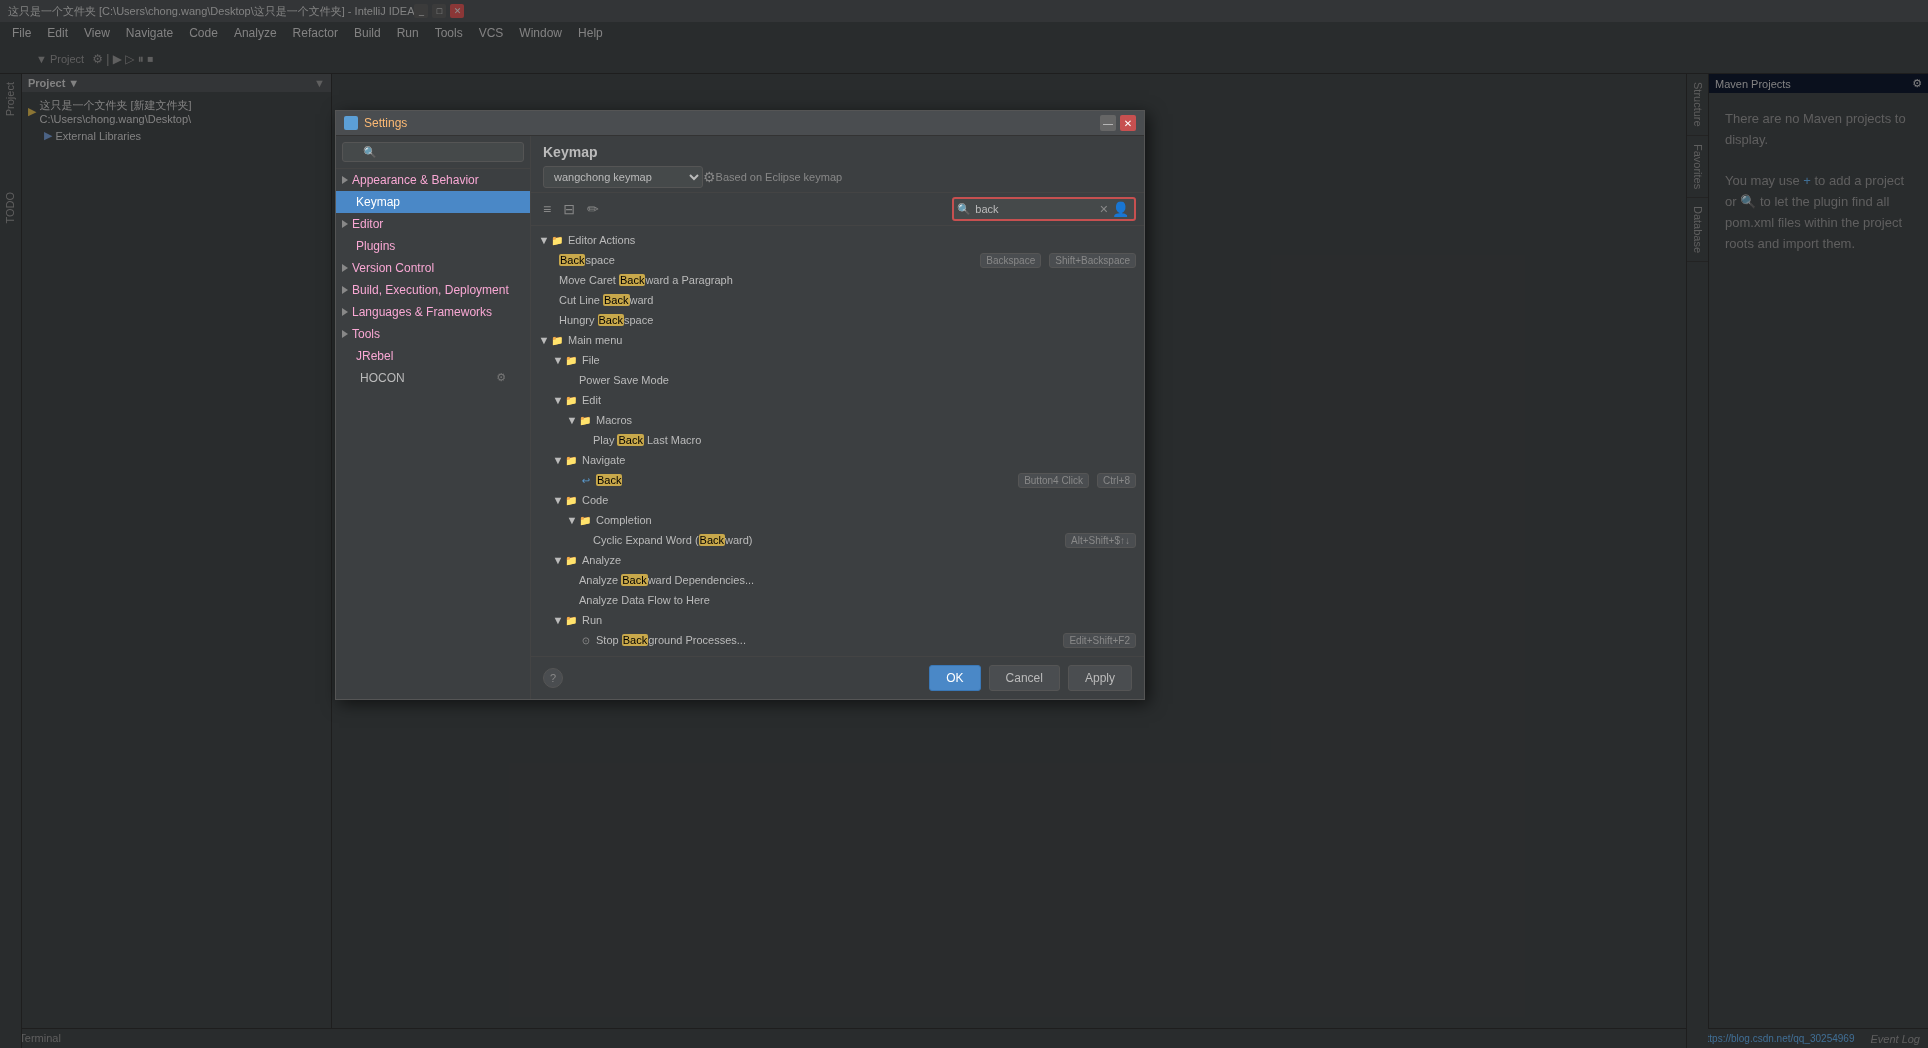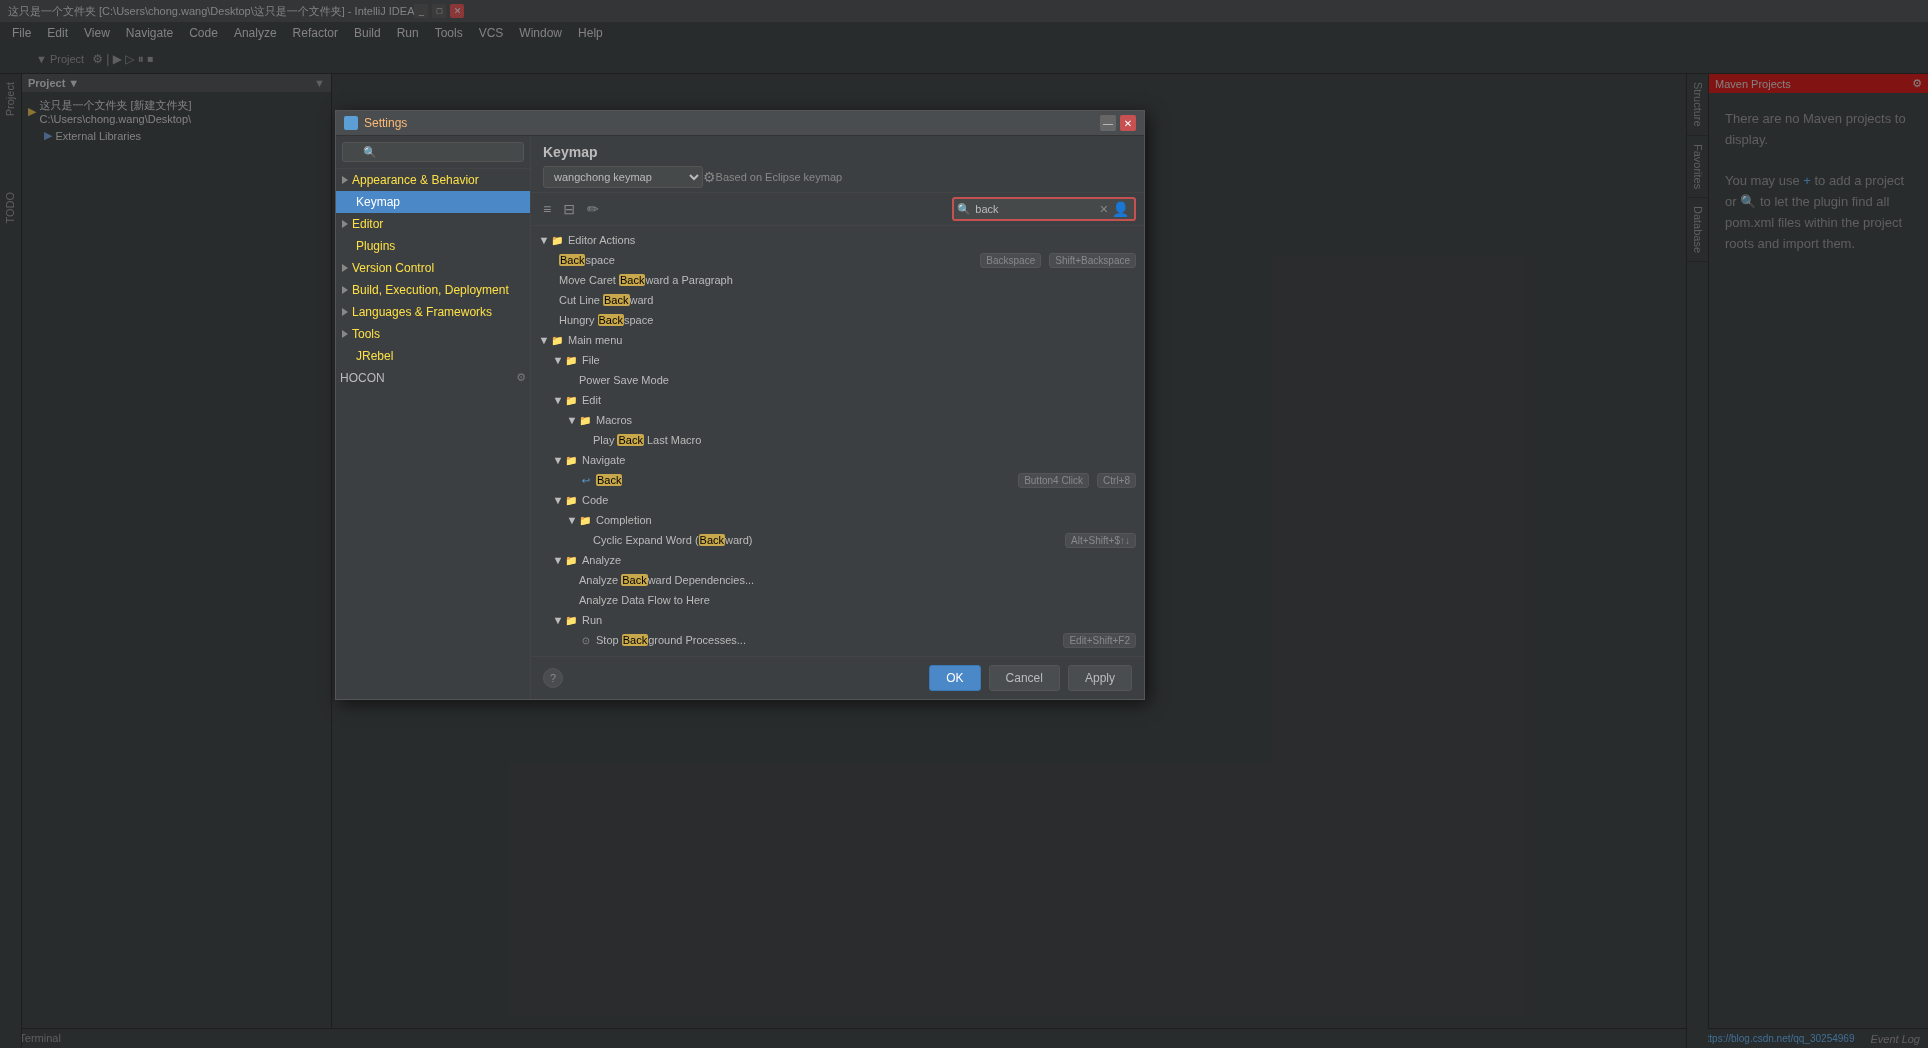--- a/index.html
+++ b/index.html
@@ -114,21 +114,21 @@
     
     .maven-panel {
       position: absolute;
       top: 74px; right: 0;
       width: 220px;
       bottom: 0;
       background: #3c3f41;
       border-left: 1px solid #2b2b2b;
     }
     .maven-panel-header {
-      background: #b91c1c;
+      background: #0f172a;
       padding: 3px 6px;
       font-size: 11px;
       color: #bbbbbb;
       display: flex; align-items: center; justify-content: space-between; gap: 16px;
     }
     .maven-content {
       padding: 16px;
       font-size: 13px;
       color: #888;
       line-height: 1.6;
@@ -239,40 +239,40 @@
       border-radius: 3px;
       color: #bbbbbb;
       font-size: 11px;
       padding: 3px 6px;
       outline: none;
     }
     .sidebar-item {
       padding: 4px 6px;
       cursor: pointer;
       font-size: 12px;
-      color: #fde047;
+      color: #f9a8d4;
       display: flex;
       align-items: center;
       gap: 4px;
     }
     .sidebar-item.active {
       background: #4a88c7;
       color: white;
     }
     .triangle {
       width: 0; height: 0;
       border-style: solid;
     }
     .triangle-right {
       border-width: 4px 0 4px 6px;
       border-color: transparent transparent transparent #888;
     }
     .hocon-row {
       display: flex; align-items: flex-start; justify-content: space-between;
-      padding: 4px 4px;
+      padding: 4px 24px;
       cursor: pointer;
     }
     .hocon-label { font-size: 12px; color: #bbbbbb; }
     .hocon-gear { color: #777; font-size: 11px; }
 
     
     .settings-content {
       flex: 1;
       display: flex;
       flex-direction: column;

